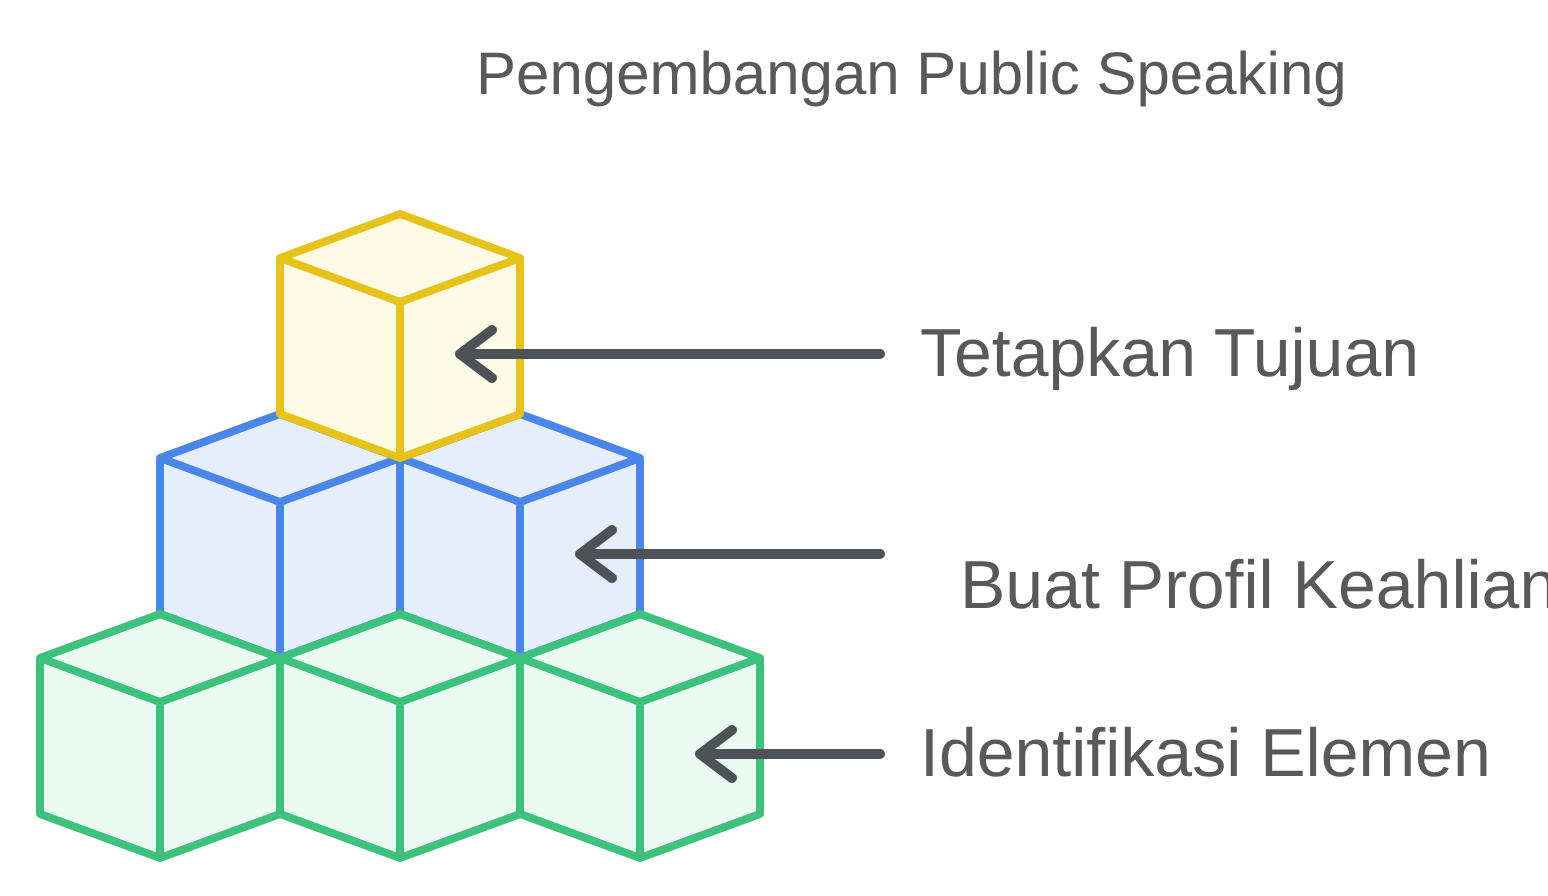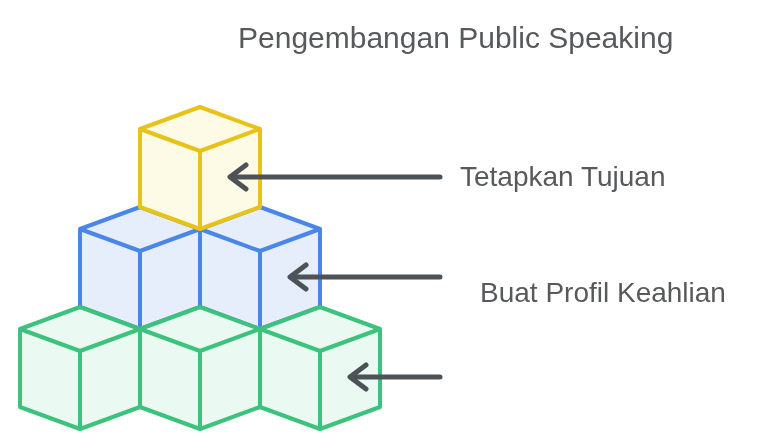--- a/index.html
+++ b/index.html
@@ -29,21 +29,21 @@
     margin:0;
     font-size:30px;
     font-weight:400;
     line-height:36px;
     color:var(--text-color);
     white-space:nowrap;
   }
   .row-label{
     position:absolute;
     left:460px;
-    font-size:28px;
+    font-size:34px;
     font-weight:400;
     line-height:34px;
     color:var(--text-color);
     white-space:nowrap;
   }
   .row-label.l1{top:160px;}
   .row-label.l2{top:276px;margin-left:20px;}
   .row-label.l3{top:360px;}
 </style>
 </head>
@@ -81,14 +81,15 @@
       <g stroke="#4d5257" fill="none" stroke-linecap="round" stroke-linejoin="round">
         <path d="M 440 377 L 353 377" stroke-width="5"></path>
         <path d="M 366 365 L 350 377 L 366 389" stroke-width="5"></path>
       </g>
     </svg>
 
   <h1 class="title">Pengembangan Public Speaking</h1>
 
   <div class="row-label l1">Tetapkan Tujuan</div>
   <div class="row-label l2">Buat Profil Keahlian</div>
+  <div class="row-label l3">Identifikasi Elemen</div>
 
 </div>
 
 </body></html>

